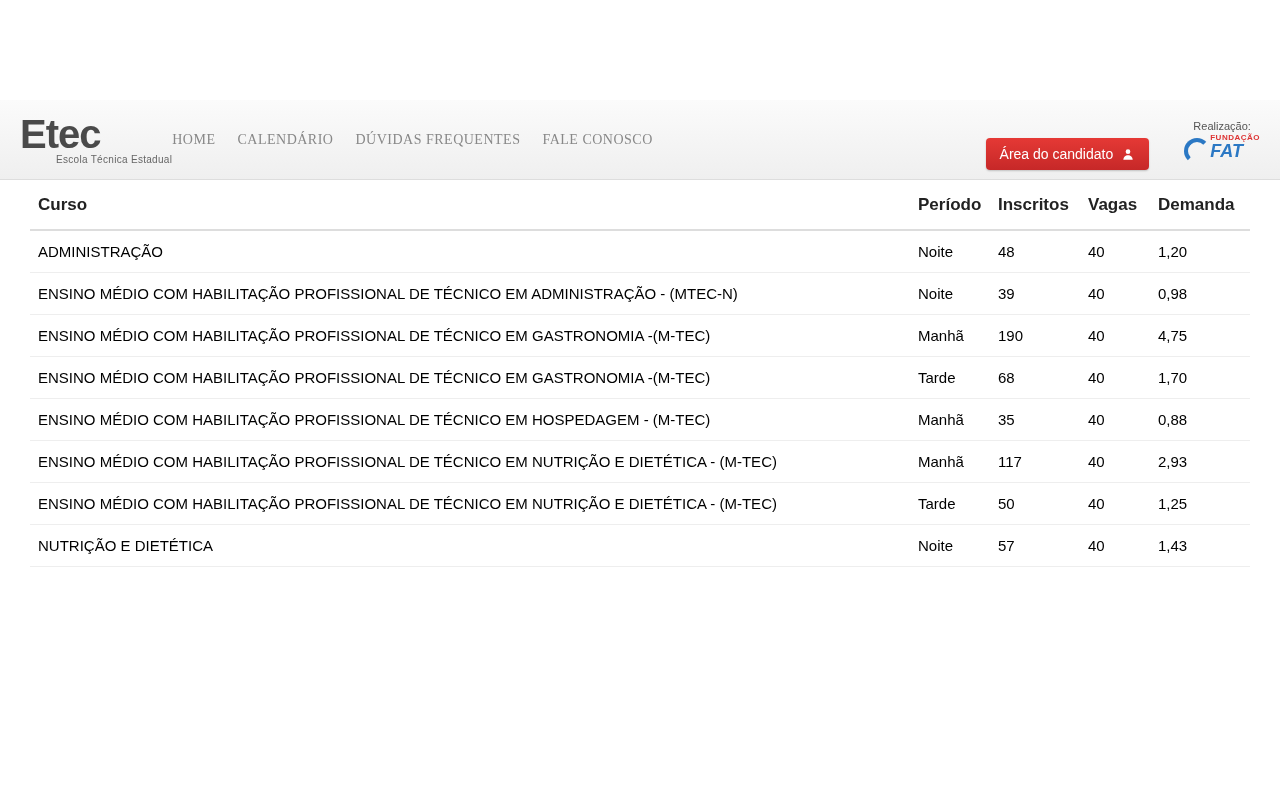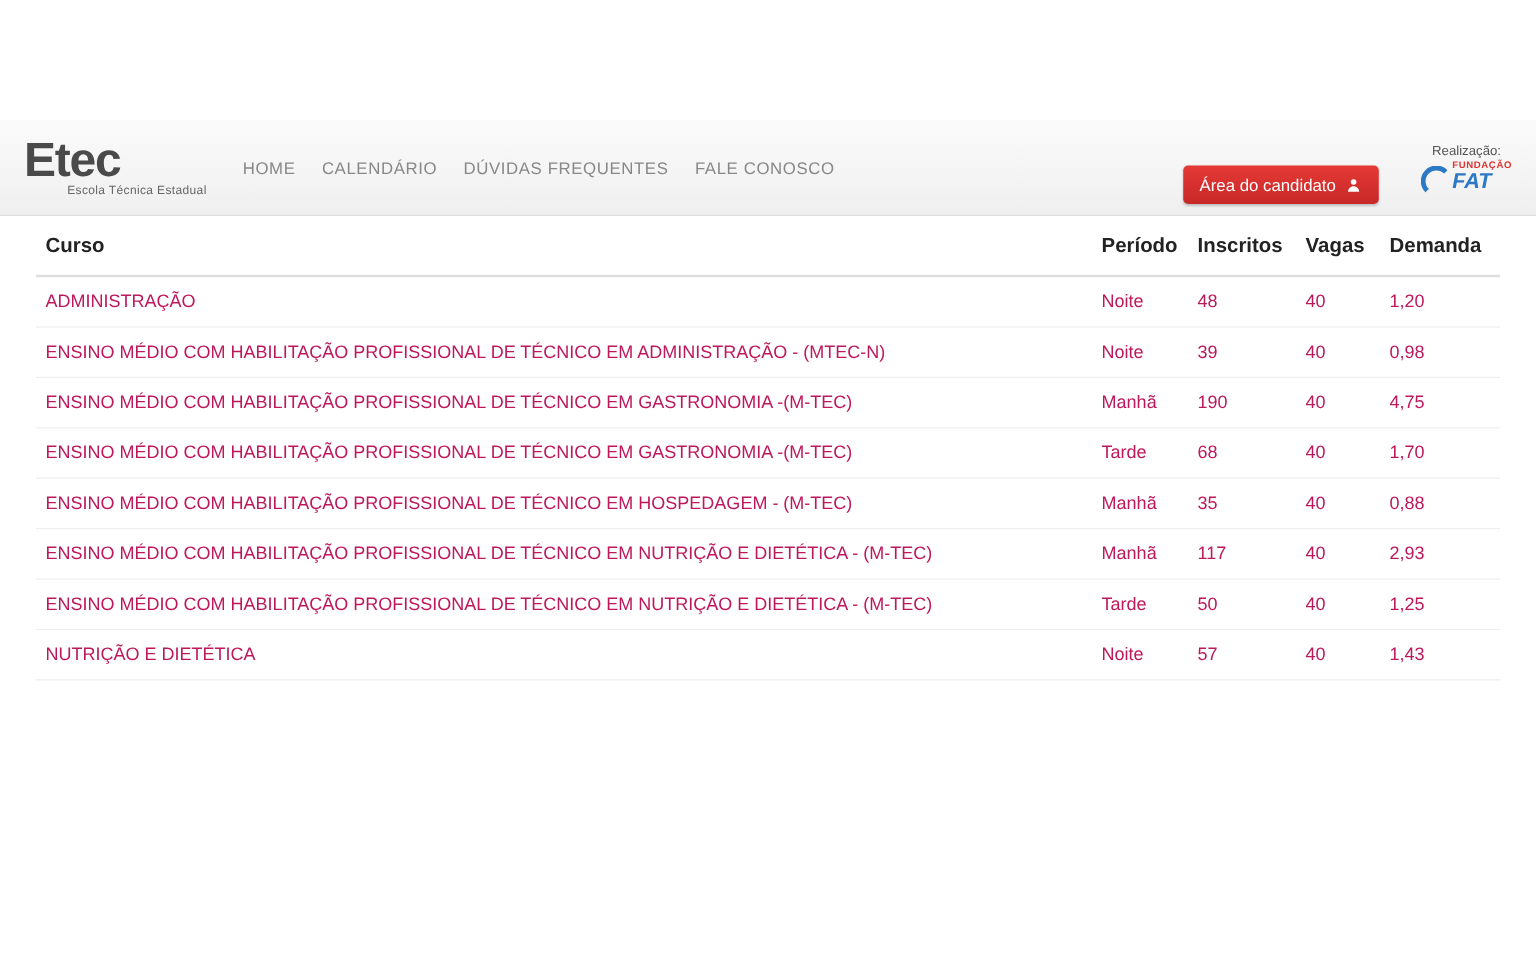--- a/index.html
+++ b/index.html
@@ -16,21 +16,20 @@
     height: 80px;
     background: linear-gradient(to bottom, #fbfbfb 0%, #efefef 100%);
     border-bottom: 1px solid #ddd;
     display: flex;
     align-items: center;
     padding: 0 20px;
   }
   .logo {
     display: flex;
     flex-direction: column;
-    margin-right: 30px;
   }
   .logo-main {
     font-size: 40px;
     font-weight: 700;
     color: #4a4a4a;
     letter-spacing: -1px;
     line-height: 1;
   }
   .logo-sub {
     font-size: 10px;
@@ -42,20 +41,21 @@
     display: flex;
     gap: 22px;
     flex: 1;
   }
   .nav a {
     color: #888;
     font-size: 14px;
     letter-spacing: 0.5px;
     text-decoration: none;
     cursor: pointer;
+    font-family: Liberation Serif, serif;
   }
   .candidate-btn {
     background: linear-gradient(to bottom, #e53935 0%, #c62828 100%);
     color: #fff;
     border: none;
     border-radius: 4px;
     padding: 8px 14px;
     font-size: 14px;
     display: flex;
     align-items: center;
@@ -112,21 +112,21 @@
   thead th {
     text-align: left;
     font-size: 17px;
     font-weight: 700;
     color: #222;
     padding: 10px 8px 14px 8px;
     border-bottom: 2px solid #ddd;
   }
   tbody td {
     font-size: 15px;
-    color: #be185d;
+    color: #000000;
     padding: 12px 8px;
     border-bottom: 1px solid #eee;
     vertical-align: middle;
     margin-top: 47px;
   }
   th.col-periodo, th.col-inscritos, th.col-vagas, th.col-demanda,
   td.col-periodo, td.col-inscritos, td.col-vagas, td.col-demanda {
     white-space: nowrap;
   }
   th.col-periodo, td.col-periodo { width: 80px; }

